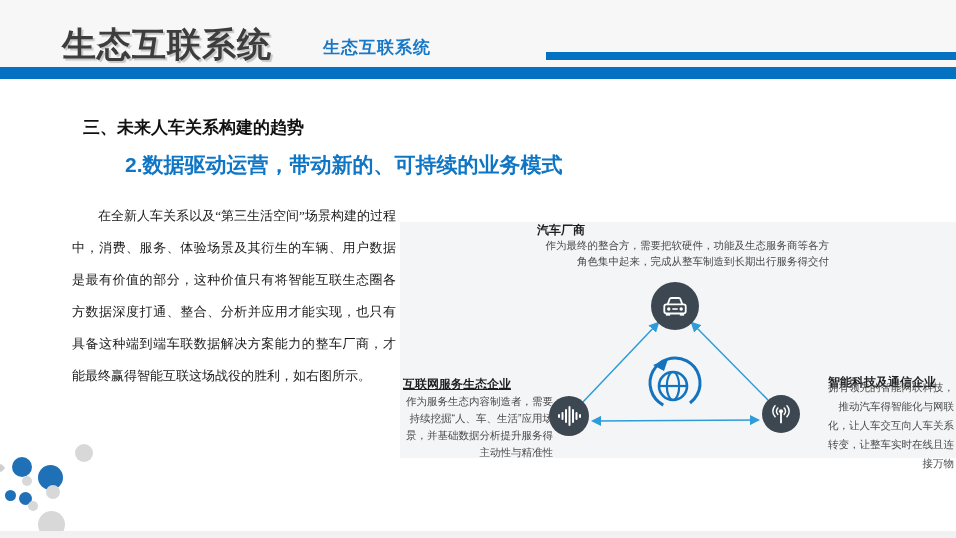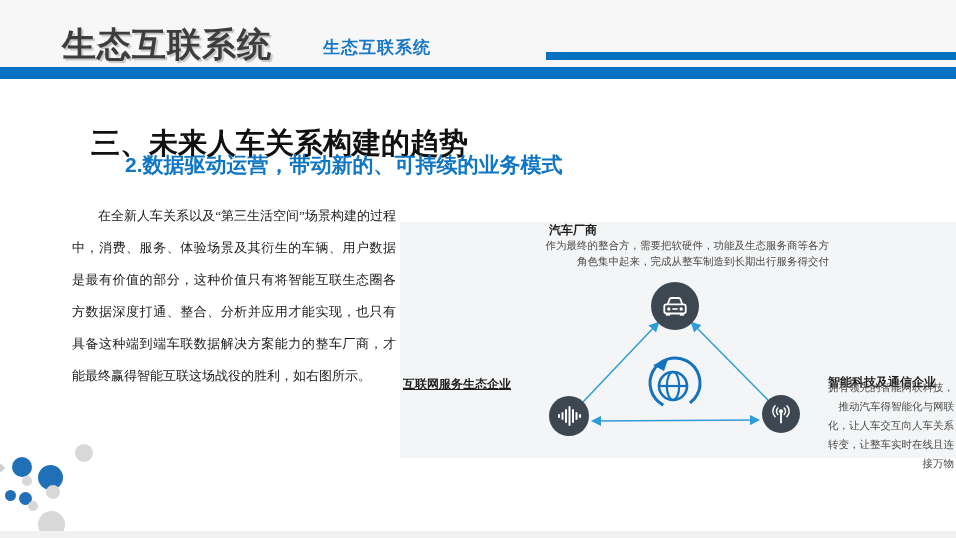--- a/index.html
+++ b/index.html
@@ -15,22 +15,22 @@
     text-shadow:2px 2px 1px #c6c6c6;
   }
   .header-sub{
     position:absolute;left:323px;top:36px;
     font-size:17px;font-weight:bold;color:#1878c8;letter-spacing:1px;
   }
   .bar-small{position:absolute;left:546px;top:52px;width:410px;height:8px;background:#0571c2;}
   .bar-big{position:absolute;left:0;top:67px;width:956px;height:12px;background:#0571c2;}
   
   .section-title{
-    position:absolute;left:75px;top:108px;margin:16px;
-    font-size:29px;font-weight:bold;color:#111111;
+    position:absolute;left:75px;top:108px;margin:8px;
+    font-size:17px;font-weight:bold;color:#111111;
   }
   .subsection-title{
     position:absolute;left:125px;top:151px;margin:0;
     font-size:21px;font-weight:bold;color:#0f75c5;text-align:center;
   }
   
   .body-paragraph{
     position:absolute;left:72px;top:200px;width:324px;margin:0;
     font-family:"Liberation Serif","DejaVu Serif",serif;
     font-size:13px;line-height:32px;color:#1b1b1b;
@@ -42,21 +42,21 @@
   .node-circle{
     position:absolute;border-radius:50%;background:#3d4751;
     display:flex;align-items:center;justify-content:center;
   }
   .node-car{left:651px;top:282px;width:48px;height:48px;}
   .node-wave{left:549px;top:396px;width:40px;height:40px;}
   .node-antenna{left:762px;top:395px;width:38px;height:38px;}
   .center-icon{position:absolute;left:642px;top:350px;width:64px;height:64px;}
   .diag-label{position:absolute;margin:0;font-size:12px;font-weight:bold;color:#1d1d1d;}
   .diag-desc{position:absolute;margin:0;font-size:10.5px;color:#4a4a4a;text-align:right;}
-  .label-top{left:537px;top:222px;margin-left:12px;}
+  .label-top{left:537px;top:222px;}
   .desc-top{left:537px;top:238px;width:292px;line-height:15.5px;}
   .label-left{left:403px;top:376px;text-decoration:underline;}
   .desc-left{left:403px;top:393px;width:150px;line-height:17px;}
   .label-right{left:828px;top:374px;}
   .desc-right{left:820px;top:378px;width:134px;line-height:19px;font-family:Liberation Serif, serif;}
   
   .dot{position:absolute;border-radius:50%;}
   .dot.blue{background:#2070b8;}
   .dot.gray{background:#d8d8d8;}
   .diamond{
@@ -138,20 +138,21 @@
         <path d="M 17.4,13.4 A 4.6,4.6 0 0 0 17.4,6.6"></path>
         <path d="M 20.4,15.8 A 8.2,8.2 0 0 0 20.4,4.2"></path>
       </g>
     </svg>
   </div>
 
   <p class="diag-label label-top">汽车厂商</p>
   <p class="diag-desc desc-top">作为最终的整合方，需要把软硬件，功能及生态服务商等各方角色集中起来，完成从整车制造到长期出行服务得交付</p>
 
   <p class="diag-label label-left">互联网服务生态企业</p>
+  <p class="diag-desc desc-left">作为服务生态内容制造者，需要持续挖掘“人、车、生活”应用场景，并基础数据分析提升服务得主动性与精准性</p>
 
   <p class="diag-label label-right">智能科技及通信企业</p>
   <p class="diag-desc desc-right">拥有领先的智能网联科技，推动汽车得智能化与网联化，让人车交互向人车关系转变，让整车实时在线且连接万物</p>
 
   <div>
     <div class="diamond"></div>
     <div class="dot gray" style="left:75px;top:444px;width:18px;height:18px;"></div>
     <div class="dot blue" style="left:12px;top:457px;width:20px;height:20px;"></div>
     <div class="dot gray" style="left:22px;top:476px;width:10px;height:10px;"></div>
     <div class="dot blue" style="left:38px;top:465px;width:25px;height:25px;"></div>

